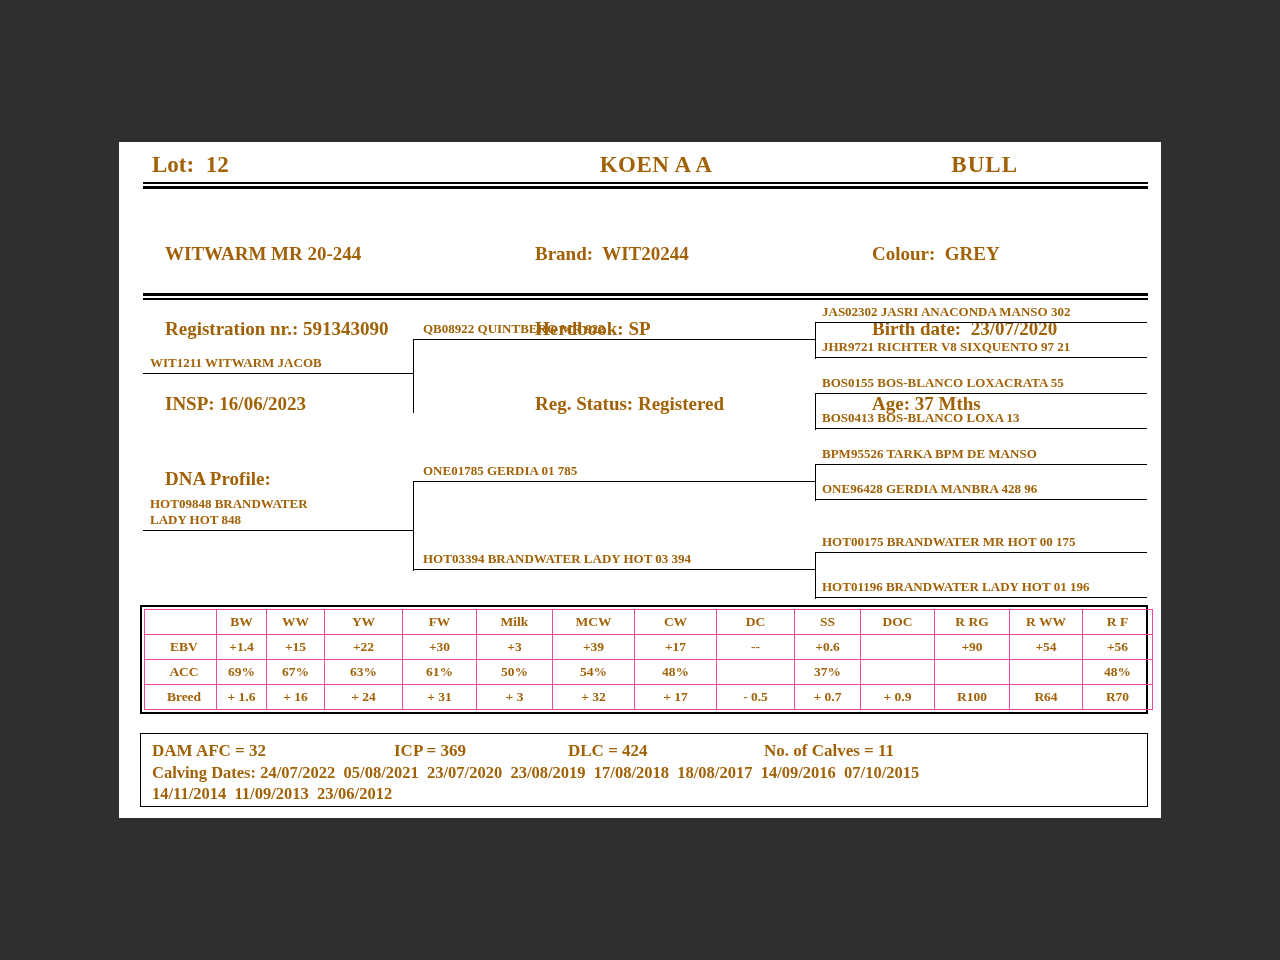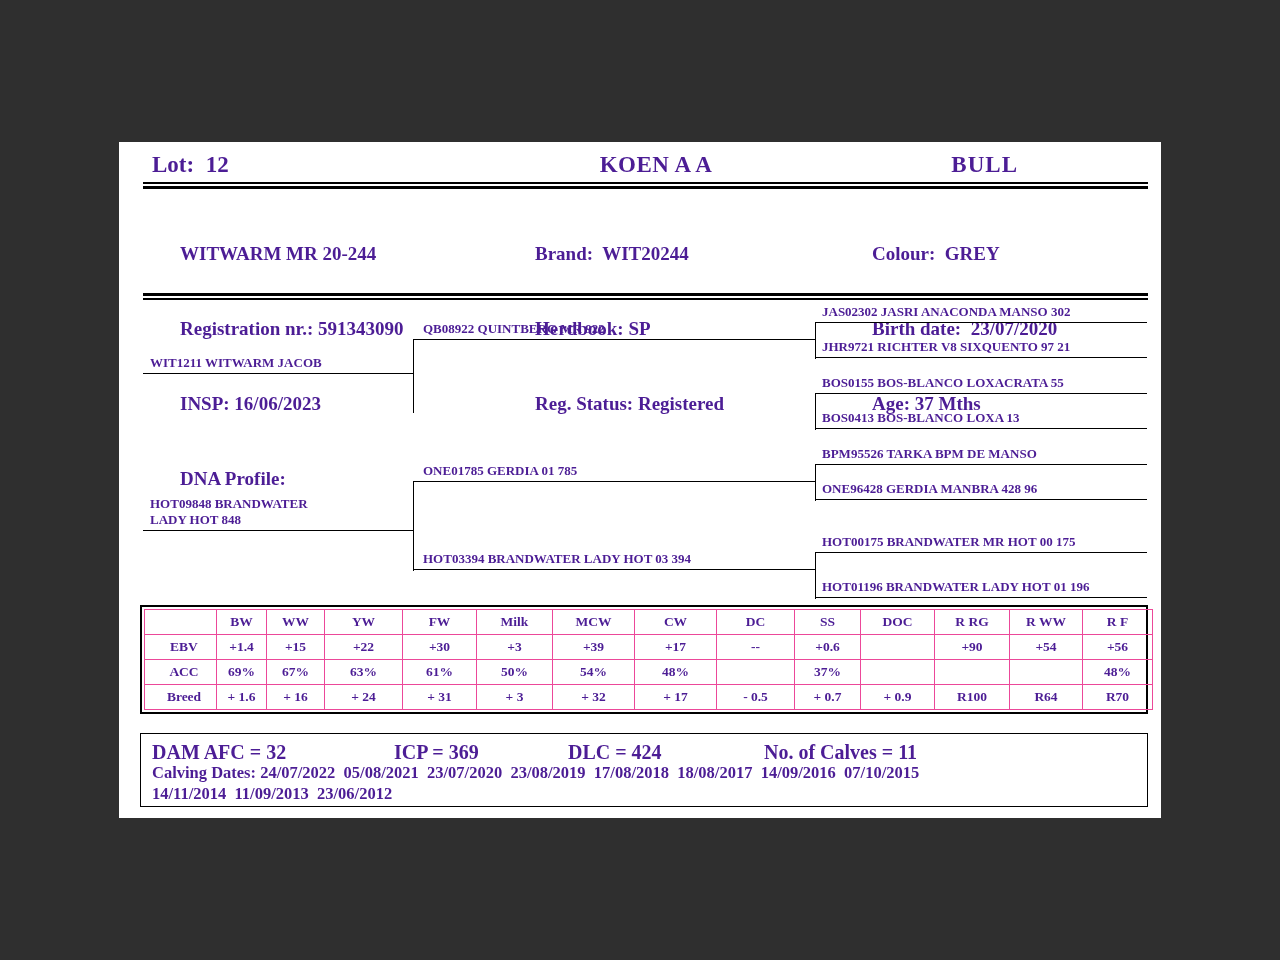--- a/index.html
+++ b/index.html
@@ -1,49 +1,49 @@
 <!DOCTYPE html>
 <html><head>
 <meta charset="utf-8">
 <style>
   * { margin:0; padding:0; box-sizing:border-box; }
   html,body { width:1280px; height:960px; background:#2f2f2f; overflow:hidden;
               font-family:"Liberation Serif","DejaVu Serif",serif; }
   .doc { position:absolute; left:119px; top:142px; width:1042px; height:676px;
-         background:#ffffff; color:#4c1d95; font-weight:bold; }
+         background:#ffffff; color:#a16207; font-weight:bold; }
 
   .hdr-lot   { position:absolute; left:33px;  top:10px; font-size:23px; white-space:pre; }
   .hdr-owner { position:absolute; left:0; right:0; top:10px; text-align:center; font-size:23px; letter-spacing:.5px;padding-left:32px; }
   .hdr-type  { position:absolute; right:143px; top:10px; font-size:23px; letter-spacing:1px; }
 
   .rule { position:absolute; left:24px; width:1005px; background:#000; }
   #rule-a { top:40px;  height:1.5px; }
   #rule-b { top:44px;  height:3px; }
   #rule-c { top:151px; height:3px; }
   #rule-d { top:156px; height:1.5px; }
 
   .info-col { position:absolute; top:49px; font-size:19px; line-height:25px; white-space:pre; }
-  #info-col1 { left:61px; }
+  #info-col1 { left:46px; }
   #info-col2 { left:416px; }
   #info-col3 { left:753px; }
 
   .ped-entry { position:absolute; border-bottom:1.5px solid #000; display:flex; align-items:flex-end;
                font-size:13px; line-height:16px; }
   .ped-entry > span { display:block; padding:0 0 2px 7px;margin-top:20px; }
   .g2 > span { padding-left:10px; }
   .ped-v { position:absolute; width:0; border-left:1.5px solid #000; }
 
   .ebv-wrap { position:absolute; left:21px; top:463px; width:1008px; border:2.5px solid #000; padding:2px; background:#fff; }
   .ebv-wrap table { border-collapse:collapse; width:100%; table-layout:fixed; }
   .ebv-wrap td { border:1px solid #ec4899; height:25px; font-size:13.5px; font-weight:bold;
                  text-align:center; vertical-align:middle; overflow:hidden; white-space:nowrap; }
   .ebv-wrap td.lbl { text-align:center; padding-left:7px; }
 
   .dam-box { position:absolute; left:21px; top:591px; width:1008px; height:74px; border:1.5px solid #000; }
-  .dam-box .s { position:absolute; white-space:pre; font-size:20px; }
+  .dam-box .s { position:absolute; white-space:pre; font-size:17px; }
   .dam-box .cal { font-size:16.5px; }
 </style>
 </head>
 <body>
 
 <div class="doc">
 
   <div class="hdr-lot">Lot:  12</div>
   <div class="hdr-owner">KOEN A A</div>
   <div class="hdr-type">BULL</div>

